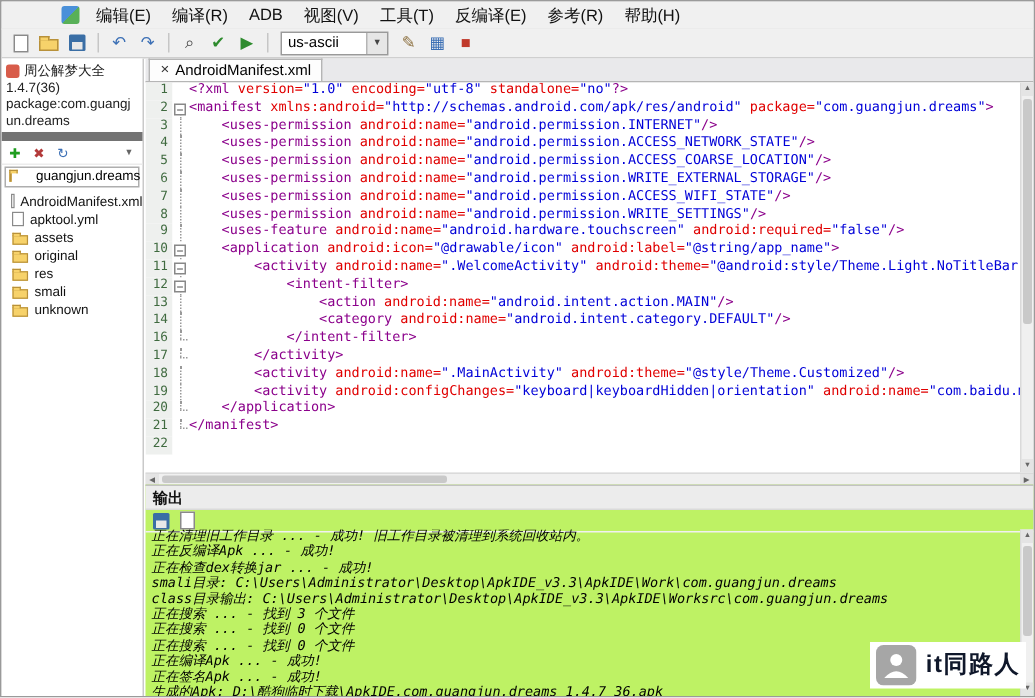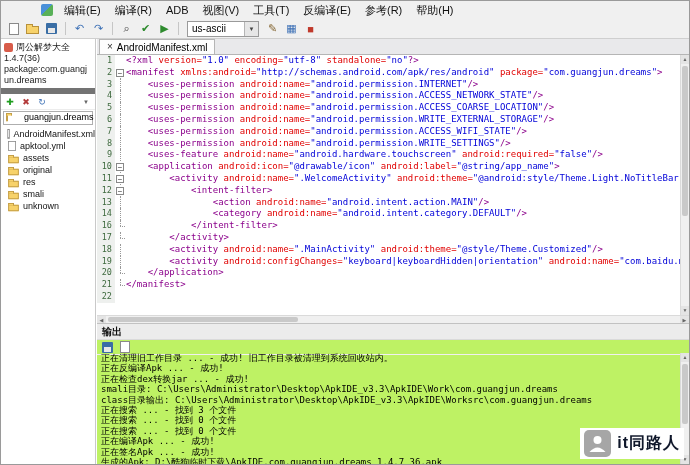--- a/index.html
+++ b/index.html
@@ -75,21 +75,21 @@
   .vscroll .thumb{position:absolute;left:1px;right:1px;background:#c9c9c9;border-radius:2px;}
   .hscroll{position:absolute;left:96px;top:314px;right:0;height:8px;background:#f0f0f0;border-top:1px solid #dadada;box-sizing:border-box;}
   .hscroll .sb-arrow{position:absolute;top:0;width:9px;height:8px;font-size:5px;color:#666;text-align:center;line-height:8px;background:#e4e4e4;}
   .hscroll .thumb{position:absolute;top:1px;height:5px;background:#c9c9c9;border-radius:2px;}
   
   .output{position:absolute;left:96px;top:322px;right:0;bottom:0;background:#bef264;border-top:1px solid #c2c2c2;box-sizing:border-box;}
   .out-caption{height:15px;background:#ececec;border-bottom:1px solid #dadada;display:flex;align-items:center;
     padding:0 5px;font-size:10px;font-weight:bold;color:#111;}
   .out-toolbar{height:14px;display:flex;align-items:center;gap:4px;padding:0 4px;border-bottom:1px solid #f0f0f0;}
   .out-toolbar .tbicon{width:13px;height:12px;}
-  .log-area{position:absolute;left:0;top:29px;right:9px;bottom:0;overflow:hidden;padding-left:4px;}
+  .log-area{position:absolute;left:0;top:29px;right:9px;bottom:0;overflow:hidden;padding-left:4px;font-style:italic;}
   .log-line{height:10.4px;line-height:10.4px;font-size:9px;font-family:"DejaVu Sans Mono",monospace;
     white-space:pre;color:#000;}
   .out-vscroll{top:29px;}
   
   .watermark{position:absolute;right:5px;bottom:5px;display:flex;align-items:center;gap:6px;
     background:#fff;padding:2px 4px;}
   .wm-text{color:#0f172a;font-size:16px;font-weight:bold;letter-spacing:1px;}
 </style>
 </head>
 <body>

